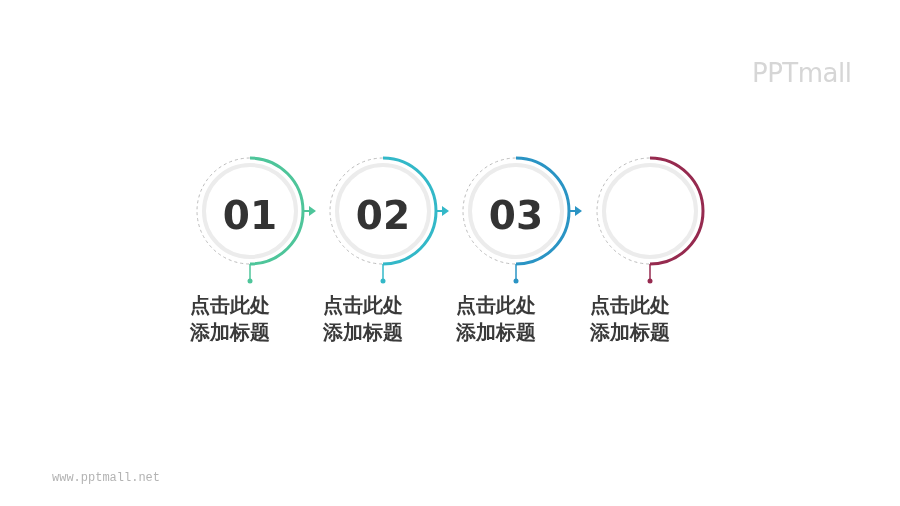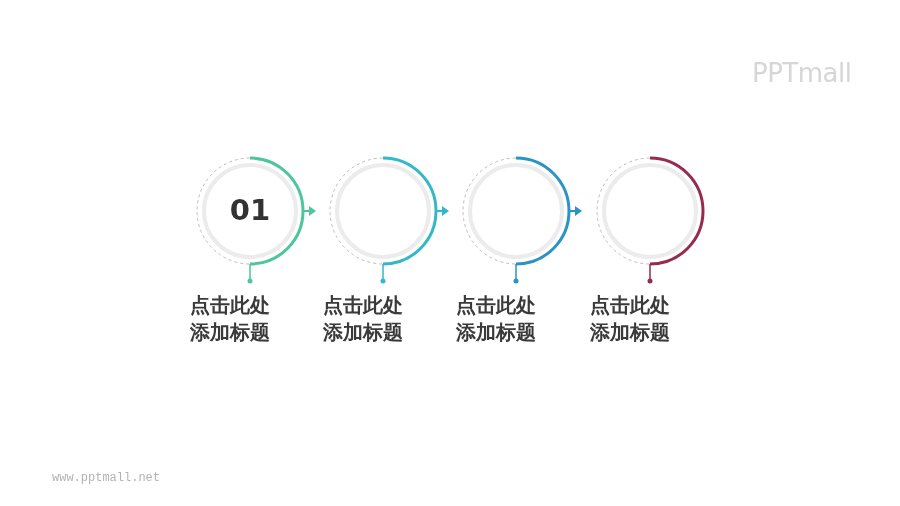--- a/index.html
+++ b/index.html
@@ -5,21 +5,21 @@
   html, body { margin:0; padding:0; }
   body { width:900px; height:506px; background:#ffffff; position:relative; overflow:hidden;
          font-family:"DejaVu Sans", sans-serif; }
   .logo { position:absolute; left:752px; top:22px; font-family:"DejaVu Sans", sans-serif;
           font-size:26px; font-weight:normal; color:#d6d6d6; letter-spacing:-0.5px;margin-top:36px; }
   .footer { position:absolute; left:52px; top:471px; font-family:Liberation Mono, monospace;
             font-size:12px; color:#b3b3b3; }
   .step { position:absolute; top:150px; width:130px; height:200px; }
   .step svg { position:absolute; left:0; top:0; }
   .num { position:absolute; left:0; width:120px; top:43px; text-align:center;
-         font-family:"DejaVu Sans", sans-serif; font-weight:bold; font-size:29px; color:#333333; }
+         font-family:"DejaVu Sans", sans-serif; font-weight:bold; font-size:39px; color:#333333; }
   .title { position:absolute; left:0; width:120px; top:142px; text-align:left;
            font-family:"DejaVu Sans", sans-serif; font-weight:bold; font-size:20px;
            line-height:27px; color:#3a3a3a; }
 </style>
 </head>
 <body>
 
 <div class="logo">PPTmall</div>
 
 <div class="step" style="left:190px">
@@ -42,36 +42,38 @@
 <div class="step" style="left:323px">
   <svg width="130" height="140">
     <circle cx="60" cy="61" r="53" fill="none" stroke="#bdbdbd" stroke-width="1" stroke-dasharray="3 3"></circle>
     <circle cx="60" cy="61" r="46" fill="#ffffff" stroke="#ececec" stroke-width="4"></circle>
     <path d="M60 8 A53 53 0 0 1 60 114" fill="none" stroke="#33b8c8" stroke-width="3"></path>
     <line x1="113" y1="61" x2="120" y2="61" stroke="#33b8c8" stroke-width="2"></line>
     <polygon points="119,56 126,61 119,66" fill="#33b8c8"></polygon>
     <line x1="60" y1="114" x2="60" y2="129" stroke="#33b8c8" stroke-width="1.5"></line>
     <circle cx="60" cy="131" r="2.5" fill="#33b8c8"></circle>
   </svg>
+  <div class="num">02</div>
   <div class="title">
     <div>点击此处</div>
     <div>添加标题</div>
   </div>
 </div>
 
 <div class="step" style="left:456px">
   <svg width="130" height="140">
     <circle cx="60" cy="61" r="53" fill="none" stroke="#bdbdbd" stroke-width="1" stroke-dasharray="3 3"></circle>
     <circle cx="60" cy="61" r="46" fill="#ffffff" stroke="#ececec" stroke-width="4"></circle>
     <path d="M60 8 A53 53 0 0 1 60 114" fill="none" stroke="#2a94c4" stroke-width="3"></path>
     <line x1="113" y1="61" x2="120" y2="61" stroke="#2a94c4" stroke-width="2"></line>
     <polygon points="119,56 126,61 119,66" fill="#2a94c4"></polygon>
     <line x1="60" y1="114" x2="60" y2="129" stroke="#2a94c4" stroke-width="1.5"></line>
     <circle cx="60" cy="131" r="2.5" fill="#2a94c4"></circle>
   </svg>
+  <div class="num">03</div>
   <div class="title">
     <div>点击此处</div>
     <div>添加标题</div>
   </div>
 </div>
 
 <div class="step" style="left:590px">
   <svg width="130" height="140">
     <circle cx="60" cy="61" r="53" fill="none" stroke="#bdbdbd" stroke-width="1" stroke-dasharray="3 3"></circle>
     <circle cx="60" cy="61" r="46" fill="#ffffff" stroke="#ececec" stroke-width="4"></circle>

